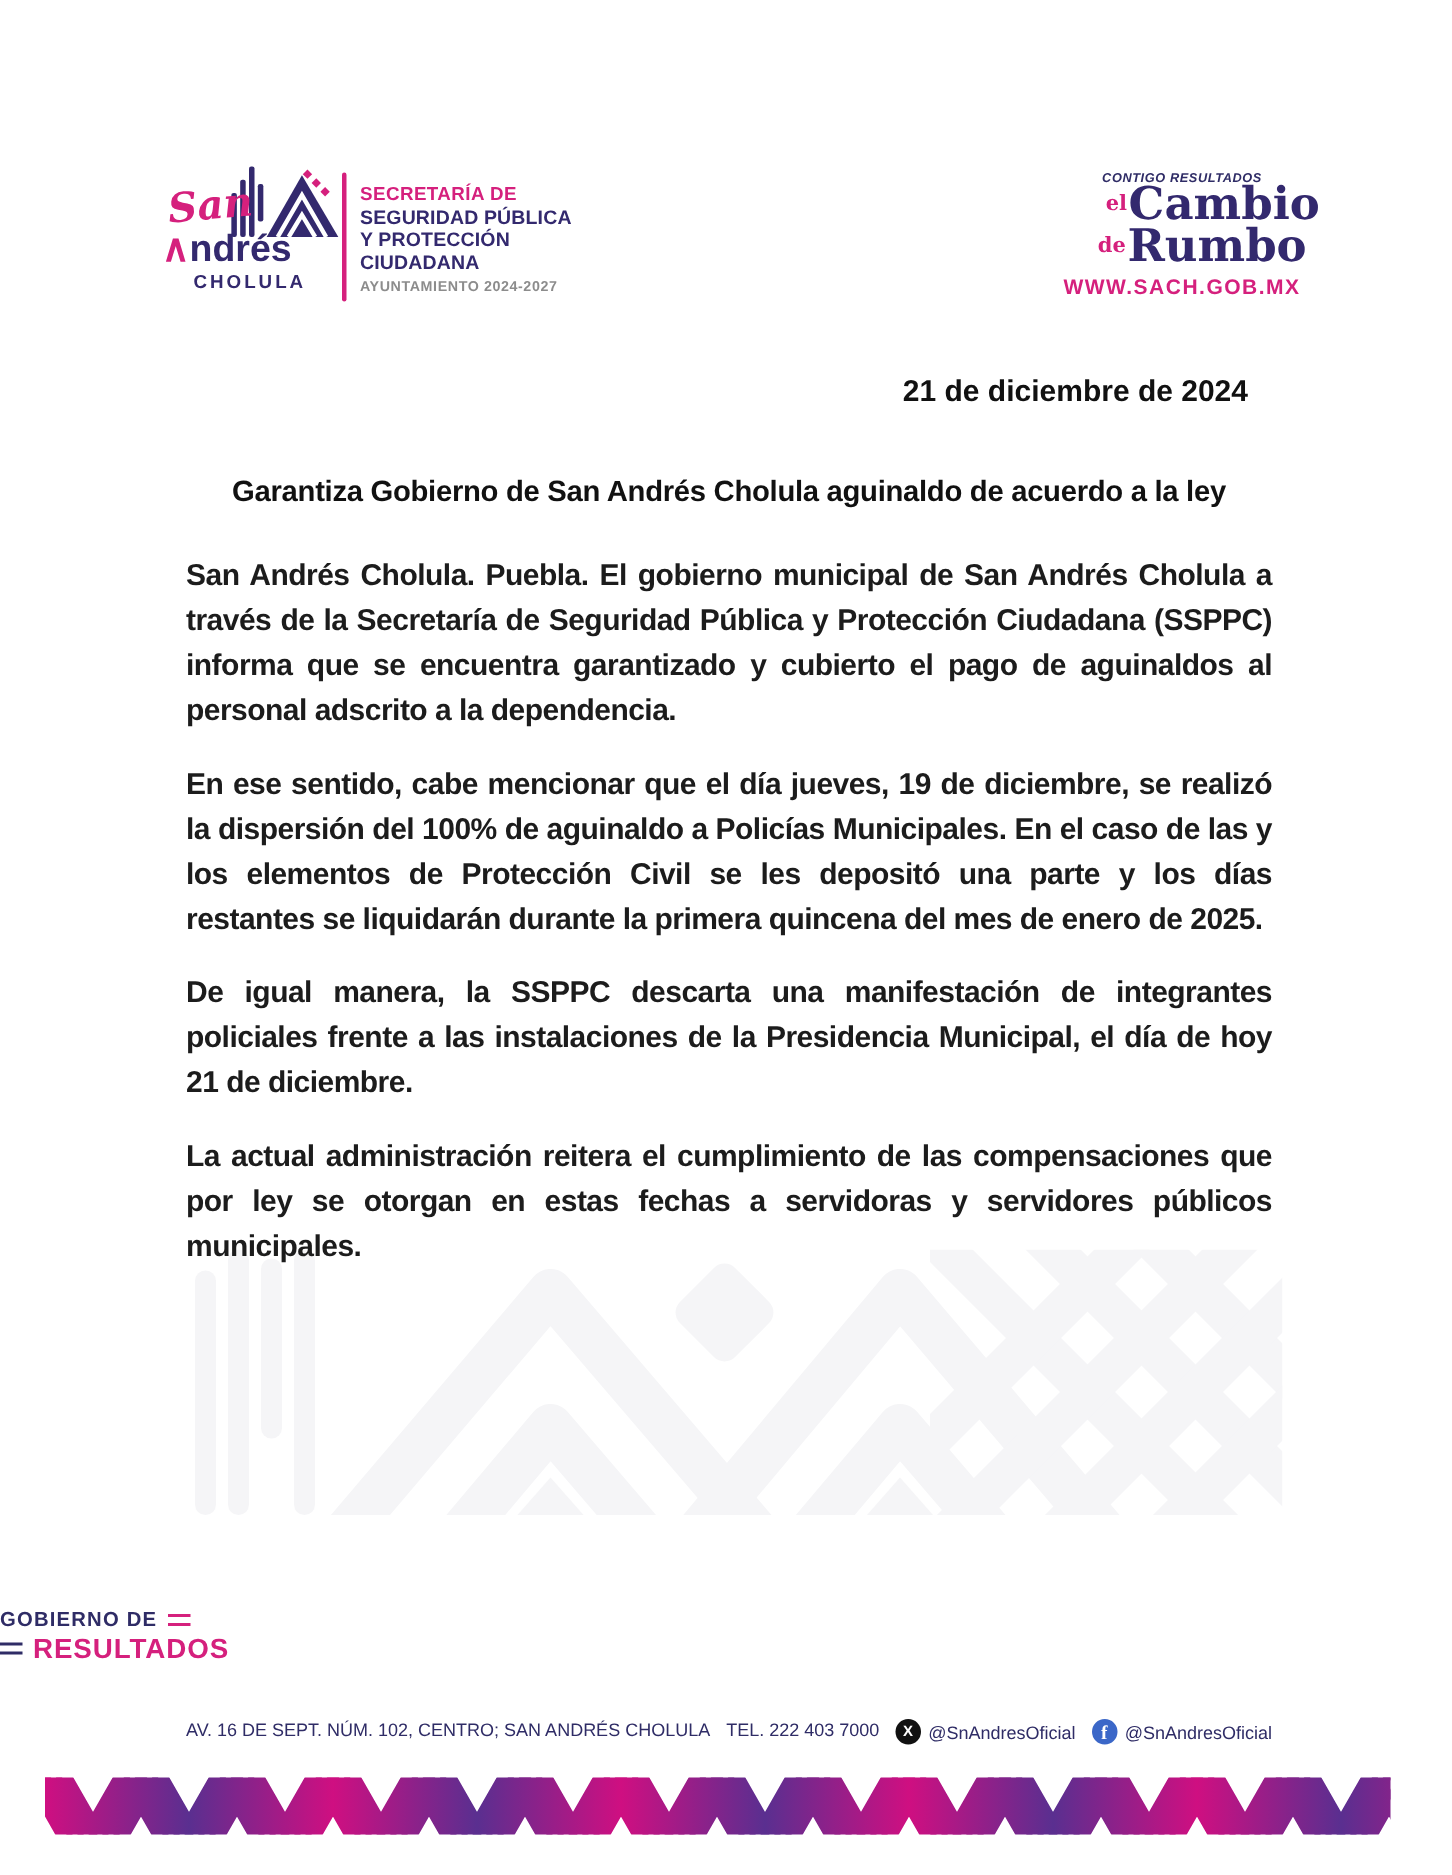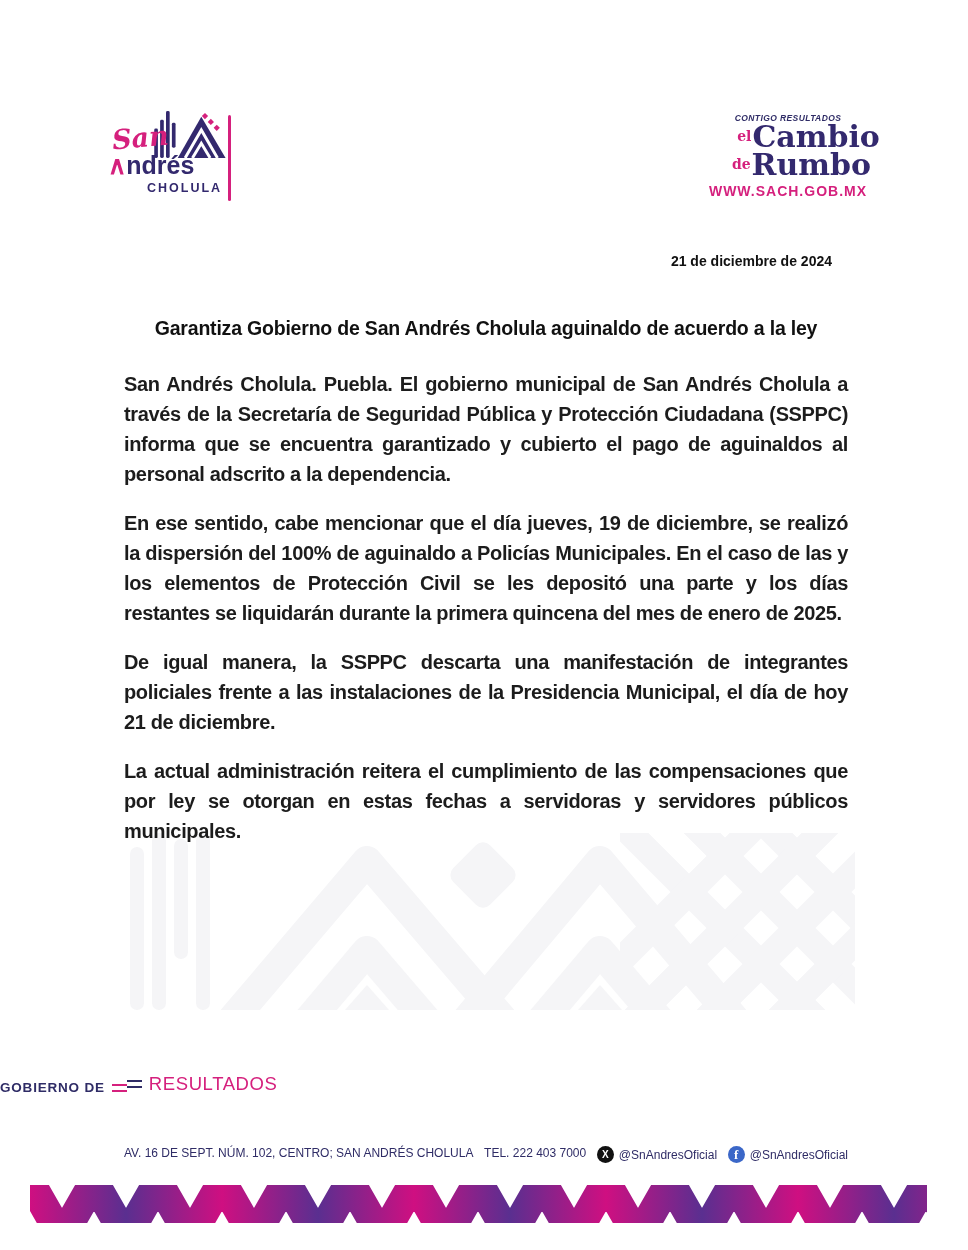--- a/index.html
+++ b/index.html
@@ -6,55 +6,55 @@
   .page{position:relative;width:968px;height:1250px;margin:0 auto;background:#ffffff;
         font-family:"Liberation Sans",sans-serif;overflow:hidden;color:#1c1c1c;}
 
   
   .sa-logo{position:absolute;left:108px;top:110px;width:290px;height:100px;}
   .sa-icon{position:absolute;left:46px;top:-2px;z-index:1;}
   .sa-san{position:absolute;left:4px;top:12px;z-index:2;font-family:"DejaVu Serif",serif;
           font-style:italic;font-weight:bold;font-size:27px;color:#d5207d;transform:rotate(-5deg);}
   .sa-andres{position:absolute;left:0;top:41px;z-index:2;font-size:25px;font-weight:bold;color:#33296e;}
   .sa-caret{color:#d5207d;font-weight:bold;}
-  .sa-cholula{position:absolute;left:39px;top:71px;font-size:12.5px;font-weight:bold;
+  .sa-cholula{position:absolute;left:21px;top:71px;font-size:12.5px;font-weight:bold;
               color:#33296e;letter-spacing:2px;}
   .sa-sep{position:absolute;left:120px;top:5px;width:3px;height:86px;background:#d5207d;border-radius:2px;}
   .sec-block{position:absolute;left:132px;top:12px;line-height:1.18;white-space:nowrap;}
   .sec-pink{font-size:12.5px;color:#d5207d;font-weight:bold;letter-spacing:.3px;}
   .sec-line{font-size:13px;color:#33296e;font-weight:bold;letter-spacing:.1px;}
   .sec-gray{font-size:9.5px;color:#8c8c8c;font-weight:bold;letter-spacing:.4px;margin-top:3px;}
 
   
   .cr-logo{position:absolute;left:688px;top:113px;width:200px;text-align:center;}
   .cr-tagline{font-size:8.5px;font-weight:bold;font-style:italic;color:#2f2c66;letter-spacing:.4px;}
   .cr-line{font-family:"DejaVu Serif",serif;font-weight:bold;color:#33296e;
            font-size:30px;line-height:.92;white-space:nowrap;}
   .cr-line .sm{color:#d5207d;font-size:14px;vertical-align:6px;margin-right:1px;margin-left:41px;}
   .cr-line2{margin-left:-14px;}
   .cr-web{font-size:14px;font-weight:bold;color:#d5207d;letter-spacing:1px;margin-top:5px;}
 
   
   .date-block{position:absolute;left:300px;top:247px;width:532px;text-align:right;
-              font-weight:bold;font-size:14px;line-height:29px;color:#111;}
+              font-weight:bold;font-size:20px;line-height:29px;color:#111;}
   .doc-title{position:absolute;left:124px;top:317px;width:724px;text-align:center;
              font-weight:bold;font-size:19.5px;color:#111;letter-spacing:-.2px;}
   .body-text{position:absolute;left:124px;top:369px;width:724px;font-size:20px;line-height:30px;
              color:#1c1c1c;text-align:justify;letter-spacing:-.35px;z-index:2;}
   .body-text p{margin:0 0 19px 0;font-weight:bold;}
 
   
   .watermark{position:absolute;left:130px;top:833px;width:725px;height:177px;z-index:1;}
 
   
-  .gres{position:absolute;left:0;top:1072px;width:100%;display:flex;flex-direction:row;
-        align-items:flex-end;z-index:2;}
+  .gres{position:absolute;left:0;top:1072px;width:100%;display:flex;flex-direction:column;
+        align-items:flex-start;z-index:2;}
   .gres-l1{display:flex;align-items:center;gap:7px;font-size:13.5px;font-weight:bold;
            color:#2f2c66;letter-spacing:.8px;}
-  .gres-l2{display:flex;align-items:center;gap:7px;font-size:18.5px;font-weight:400;
+  .gres-l2{display:flex;align-items:center;gap:7px;font-size:18.5px;font-weight:700;
            color:#d5207d;letter-spacing:.6px;margin-top:1px;}
   .dbl{width:15px;height:8px;border-top:2.5px solid;border-bottom:2.5px solid;box-sizing:border-box;}
   .dbl.pink{border-color:#d5207d;}
   .dbl.navy{border-color:#2f2c66;}
 
   
   .foot-row{position:absolute;left:124px;top:1146px;width:724px;display:flex;
             justify-content:space-between;align-items:flex-start;font-size:12px;color:#2f2c66;
             font-weight:500;z-index:2;white-space:nowrap;}
   .soc{display:flex;align-items:center;gap:5px;cursor:pointer;}
@@ -87,20 +87,27 @@
           <rect x="66" y="8" width="6" height="6" transform="rotate(45 69 11)"></rect>
           <rect x="74" y="16" width="6" height="6" transform="rotate(45 77 19)"></rect>
           <rect x="82" y="24" width="6" height="6" transform="rotate(45 85 27)"></rect>
         </g>
       </svg>
     </span>
     <span class="sa-san">San</span>
     <span class="sa-andres"><span class="sa-caret">∧</span><span>ndrés</span></span>
     <span class="sa-cholula">CHOLULA</span>
     <span class="sa-sep"></span>
+    <div class="sec-block">
+      <div class="sec-pink">SECRETARÍA DE</div>
+      <div class="sec-line">SEGURIDAD PÚBLICA</div>
+      <div class="sec-line">Y PROTECCIÓN</div>
+      <div class="sec-line">CIUDADANA</div>
+      <div class="sec-gray">AYUNTAMIENTO 2024-2027</div>
+    </div>
   </div>
 
   <div class="cr-logo">
     <div class="cr-tagline">CONTIGO RESULTADOS</div>
     <div class="cr-line"><span class="sm">el</span><span>Cambio</span></div>
     <div class="cr-line cr-line2"><span class="sm">de</span><span>Rumbo</span></div>
     <div class="cr-web">WWW.SACH.GOB.MX</div>
   </div>
 
   <div class="date-block">

